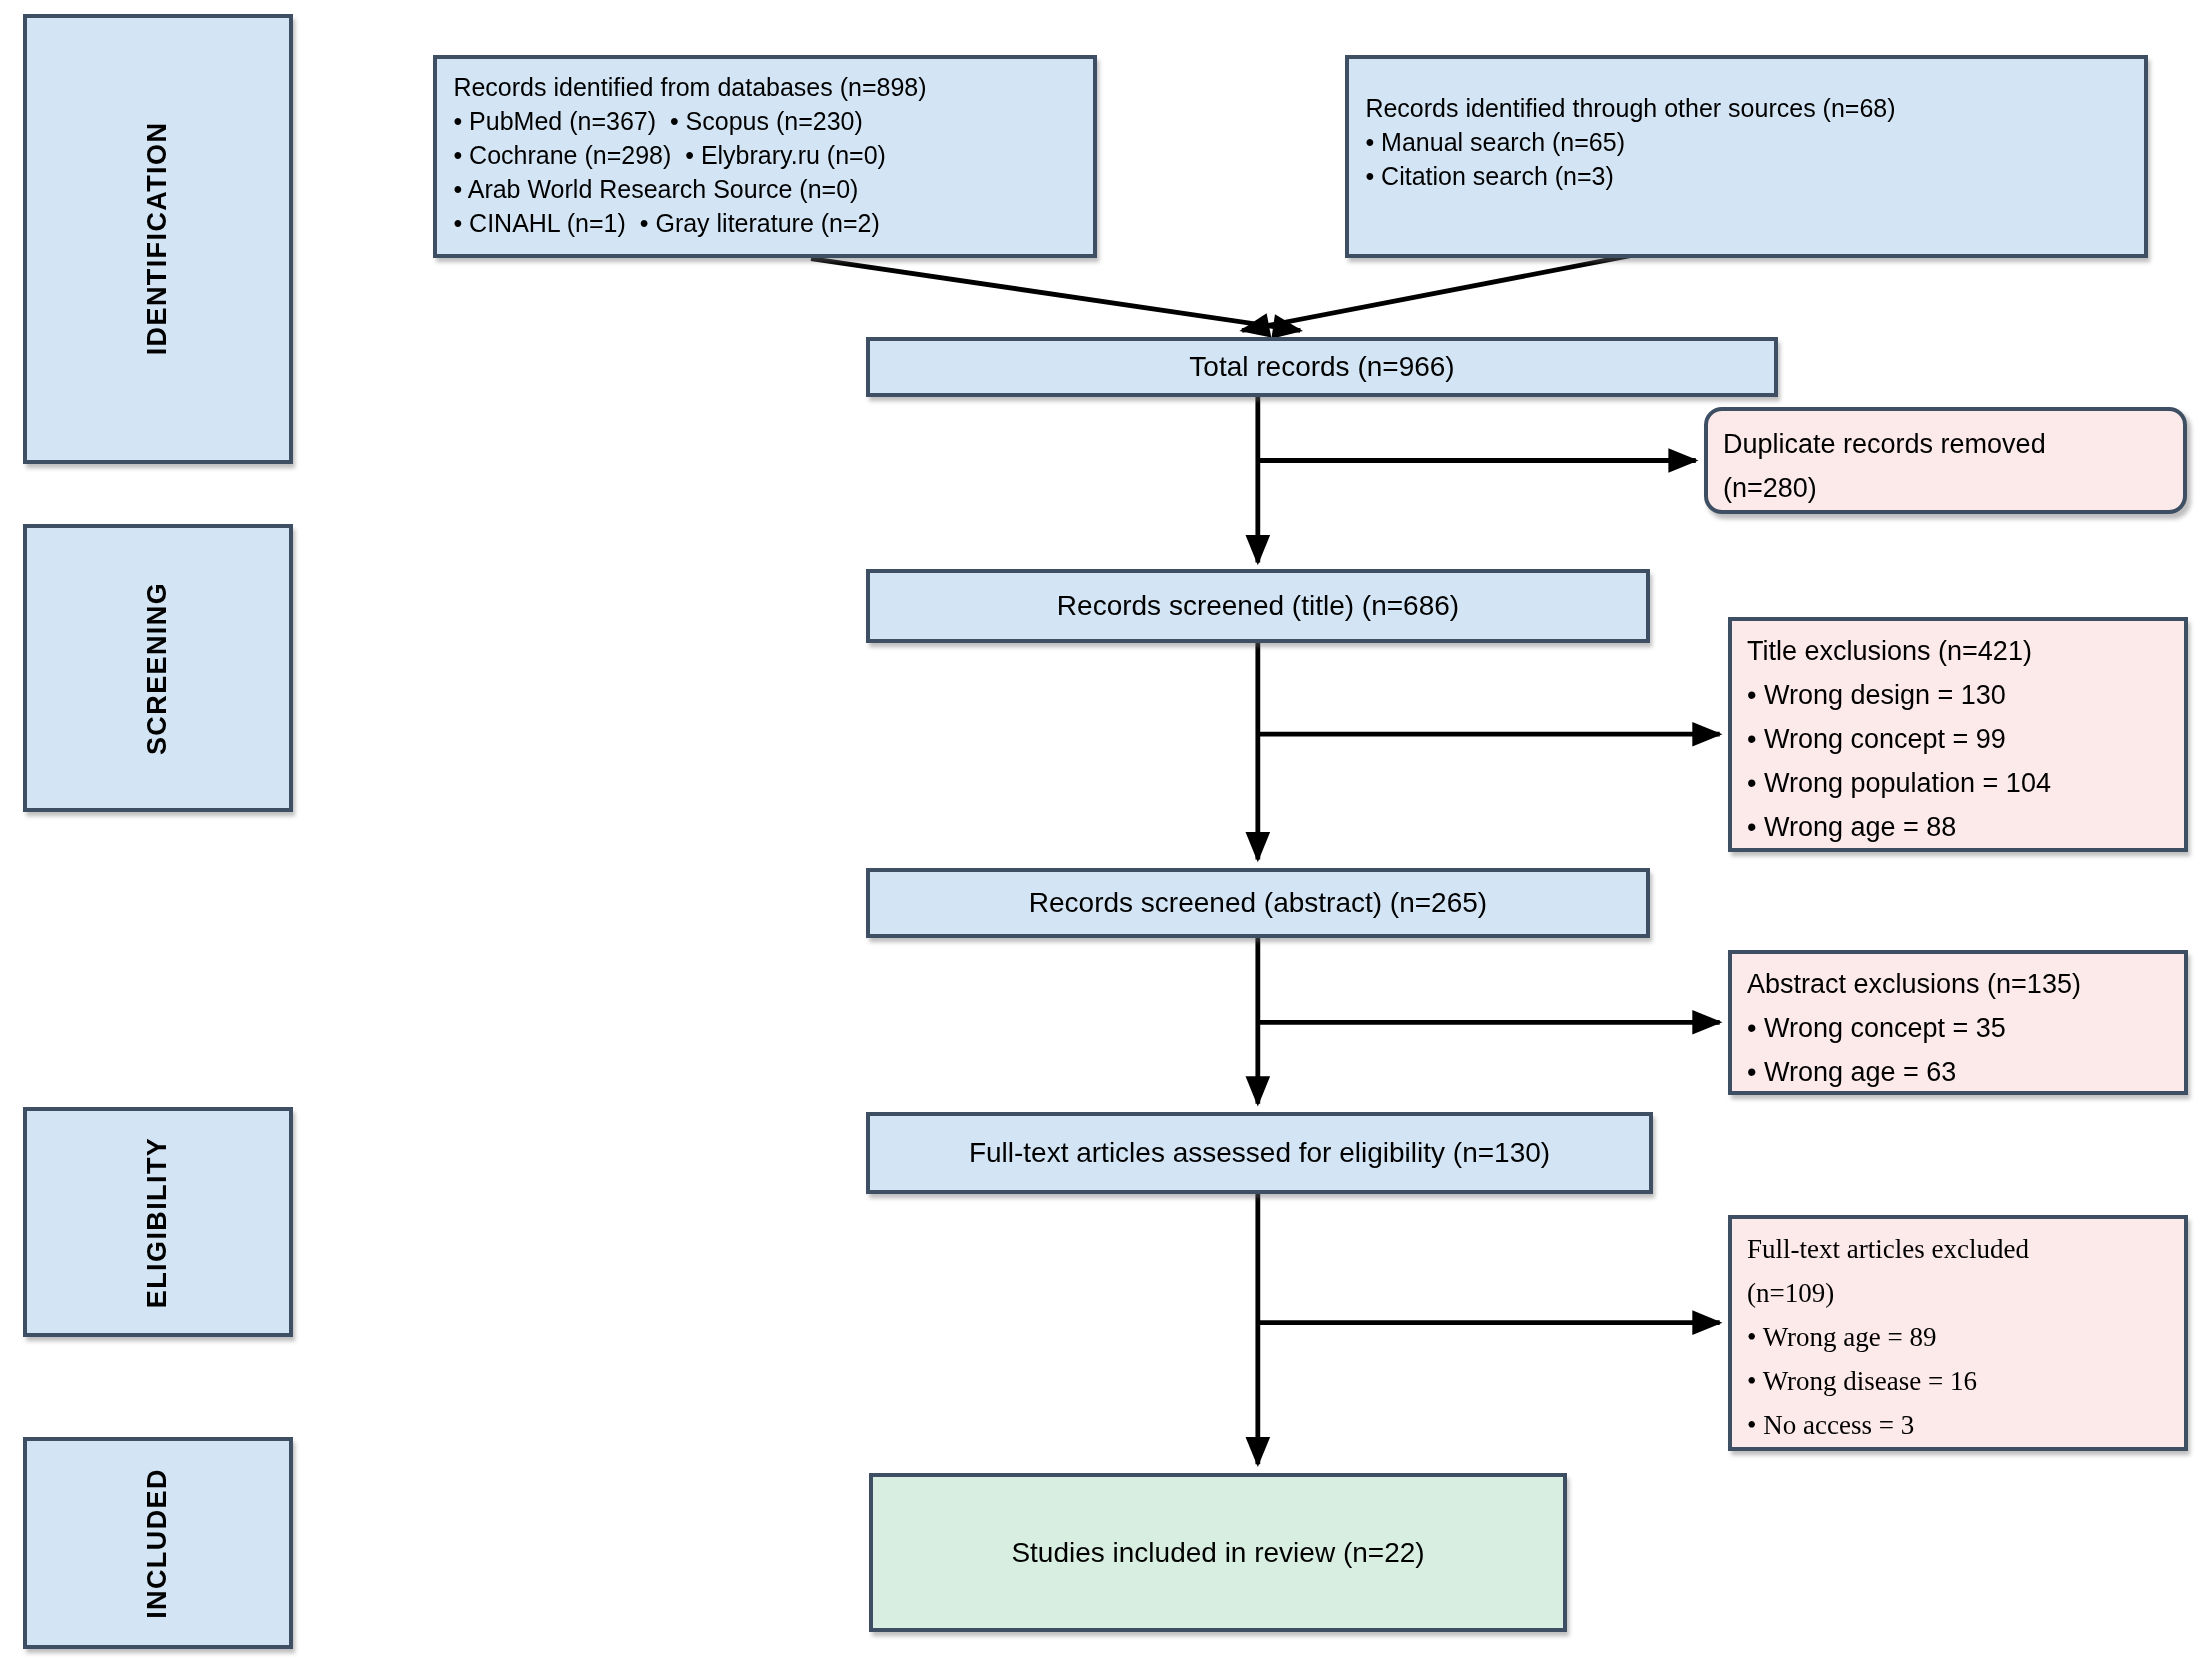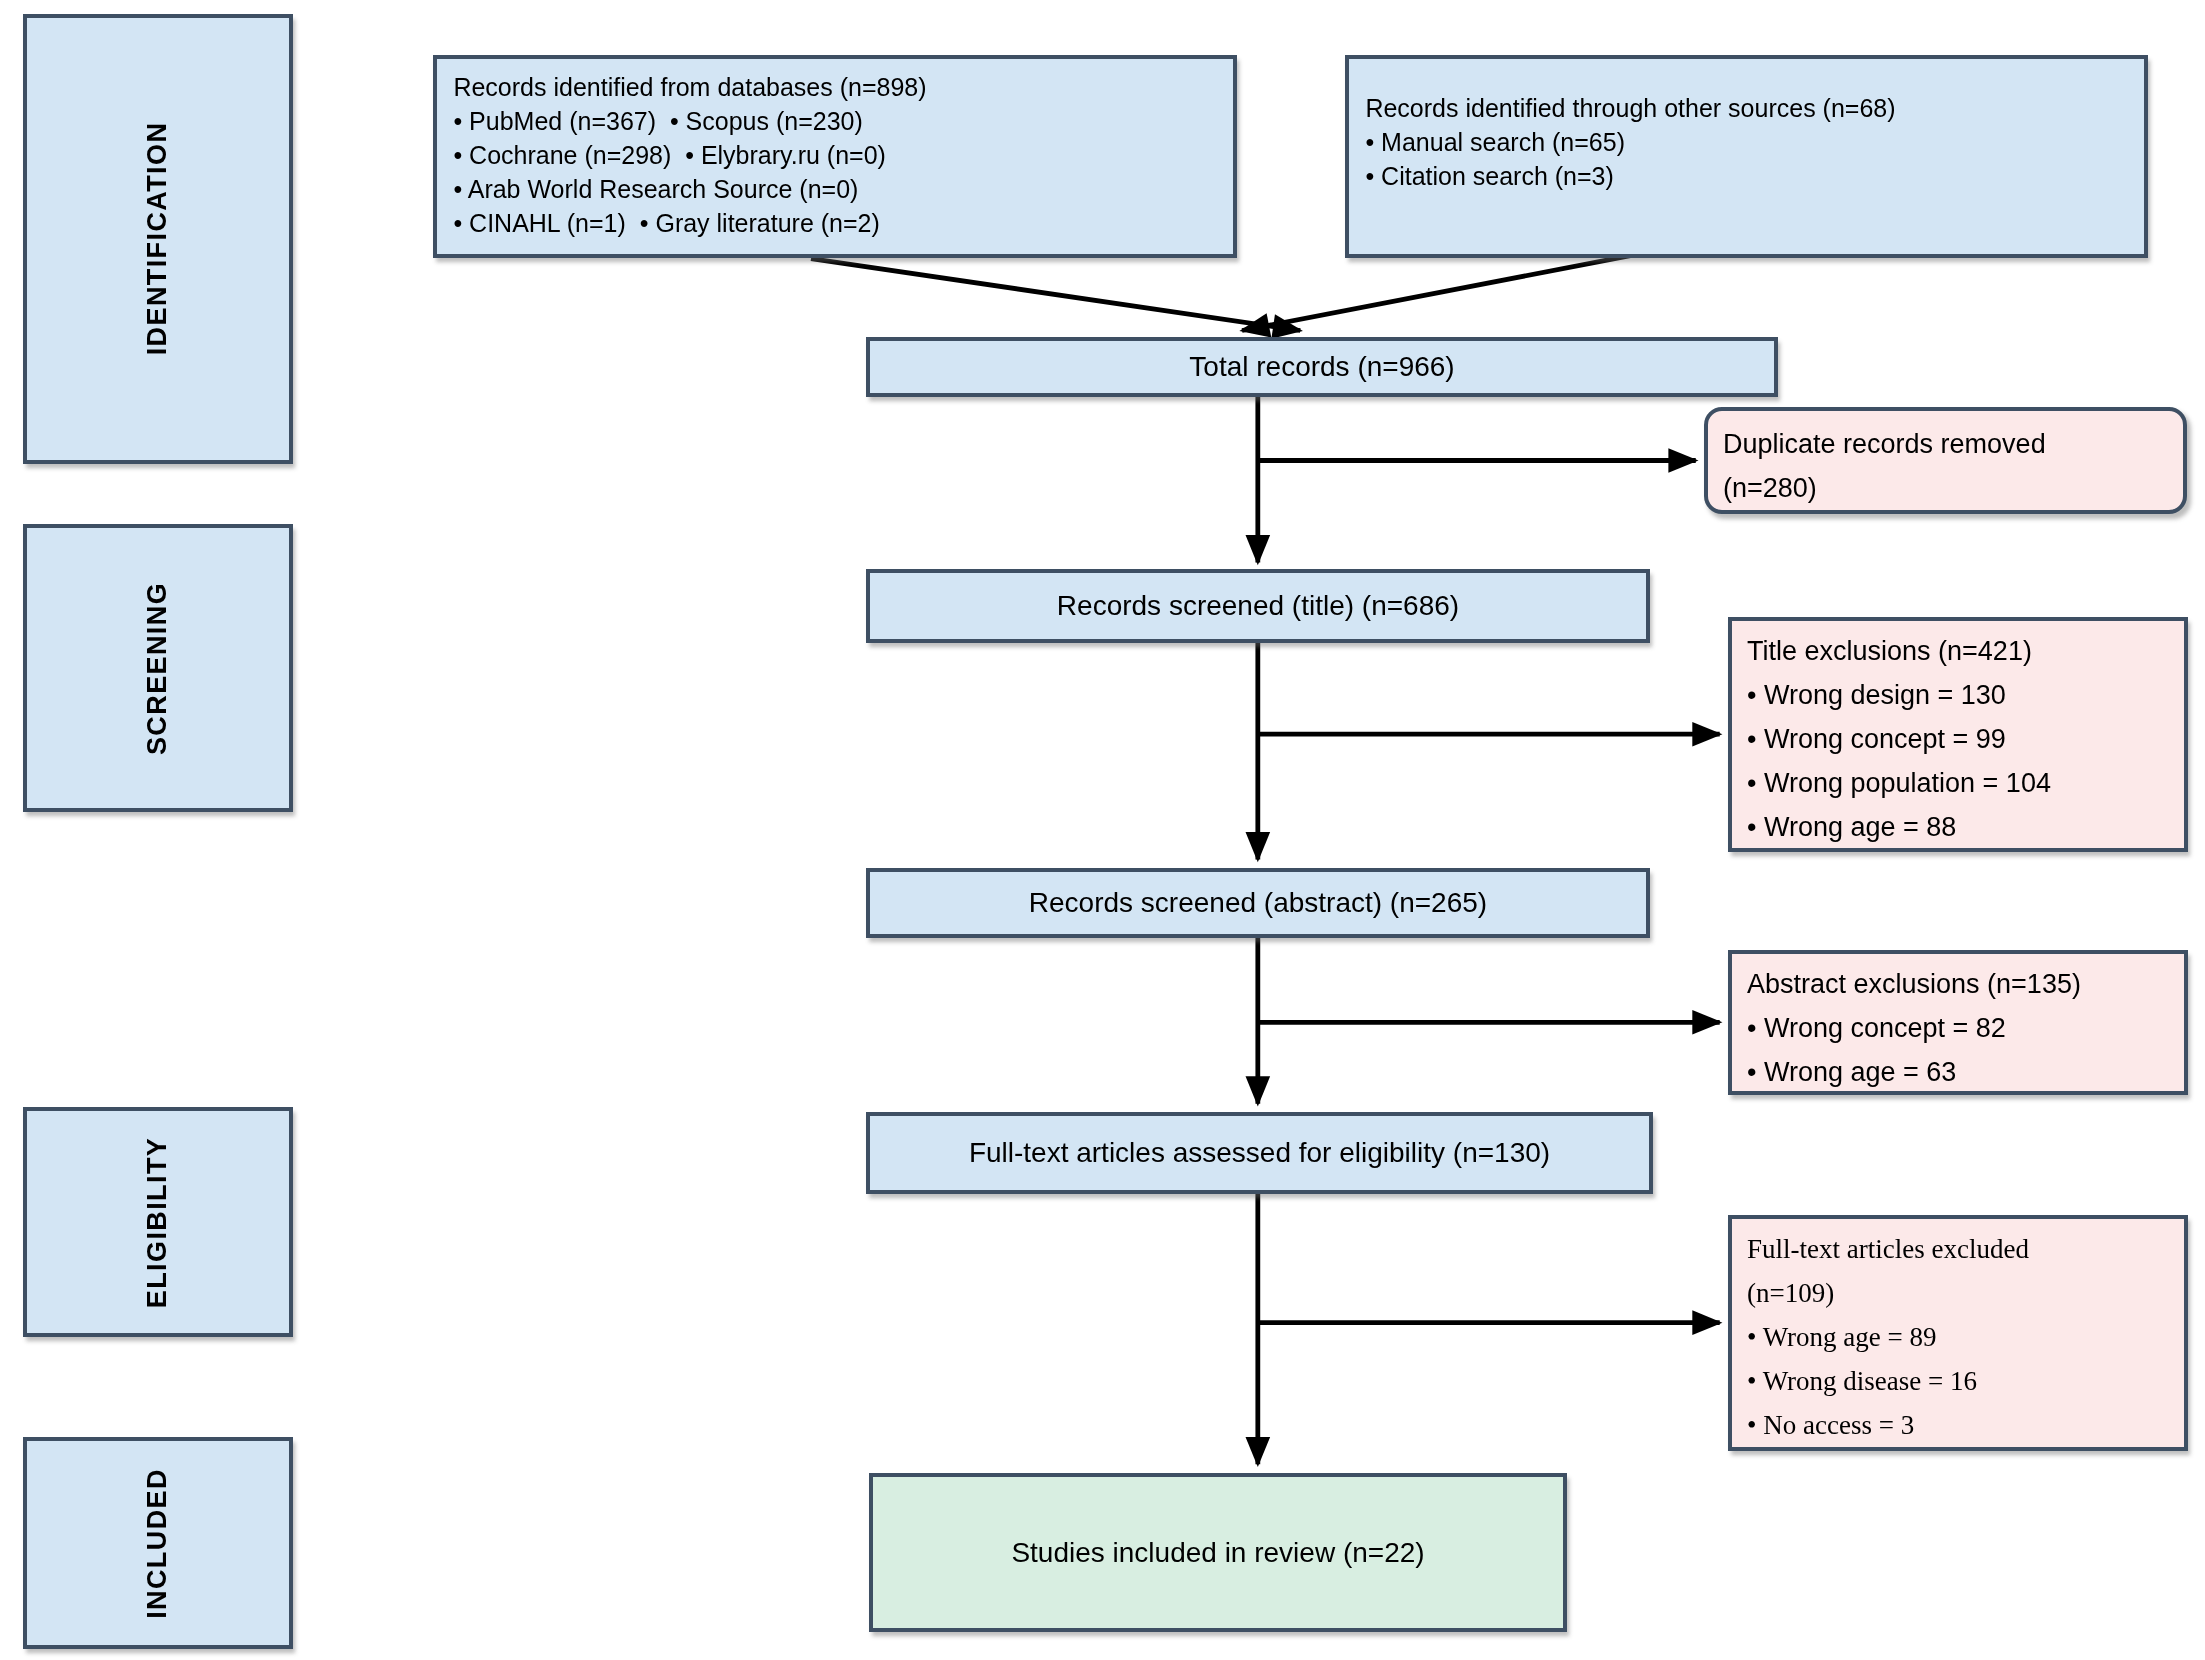--- a/index.html
+++ b/index.html
@@ -71,21 +71,21 @@
   <div class="node blue stage" style="left:22.6px;top:524px;width:270px;height:288px;">
     <span>SCREENING</span>
   </div>
   <div class="node blue stage" style="left:22.6px;top:1107px;width:270px;height:230px;">
     <span>ELIGIBILITY</span>
   </div>
   <div class="node blue stage" style="left:22.6px;top:1437px;width:270px;height:212px;">
     <span>INCLUDED</span>
   </div>
 
-  <div class="node blue list-box" style="left:433px;top:55px;width:804px;height:203px;">
+  <div class="node blue list-box" style="left:433px;top:55px;width:664px;height:203px;">
     <div class="line">Records identified from databases (n=898)</div>
     <div class="line">• PubMed (n=367) &nbsp;• Scopus (n=230)</div>
     <div class="line">• Cochrane (n=298) &nbsp;• Elybrary.ru (n=0)</div>
     <div class="line">• Arab World Research Source (n=0)</div>
     <div class="line">• CINAHL (n=1) &nbsp;• Gray literature (n=2)</div>
   </div>
 
   <div class="node blue list-box" style="left:1345px;top:55px;width:803px;height:203px;padding-top:32px;">
     <div class="line">Records identified through other sources (n=68)</div>
     <div class="line">• Manual search (n=65)</div>
@@ -120,21 +120,21 @@
   <div class="node pink excl-box" style="left:1728px;top:617px;width:460px;height:235px;">
     <div class="line">Title exclusions (n=421)</div>
     <div class="line">• Wrong design = 130</div>
     <div class="line">• Wrong concept = 99</div>
     <div class="line">• Wrong population = 104</div>
     <div class="line">• Wrong age = 88</div>
   </div>
 
   <div class="node pink excl-box" style="left:1728px;top:950px;width:460px;height:145px;">
     <div class="line">Abstract exclusions (n=135)</div>
-    <div class="line">• Wrong concept = 82</div>
+    <div class="line">• Wrong concept = 35</div>
     <div class="line">• Wrong age = 63</div>
   </div>
 
   <div class="node pink excl-box" style="left:1728px;top:1215px;width:460px;height:236px;font-family:Liberation Serif, serif;">
     <div class="line">Full-text articles excluded</div>
     <div class="line">(n=109)</div>
     <div class="line">• Wrong age = 89</div>
     <div class="line">• Wrong disease = 16</div>
     <div class="line">• No access = 3</div>
   </div>

